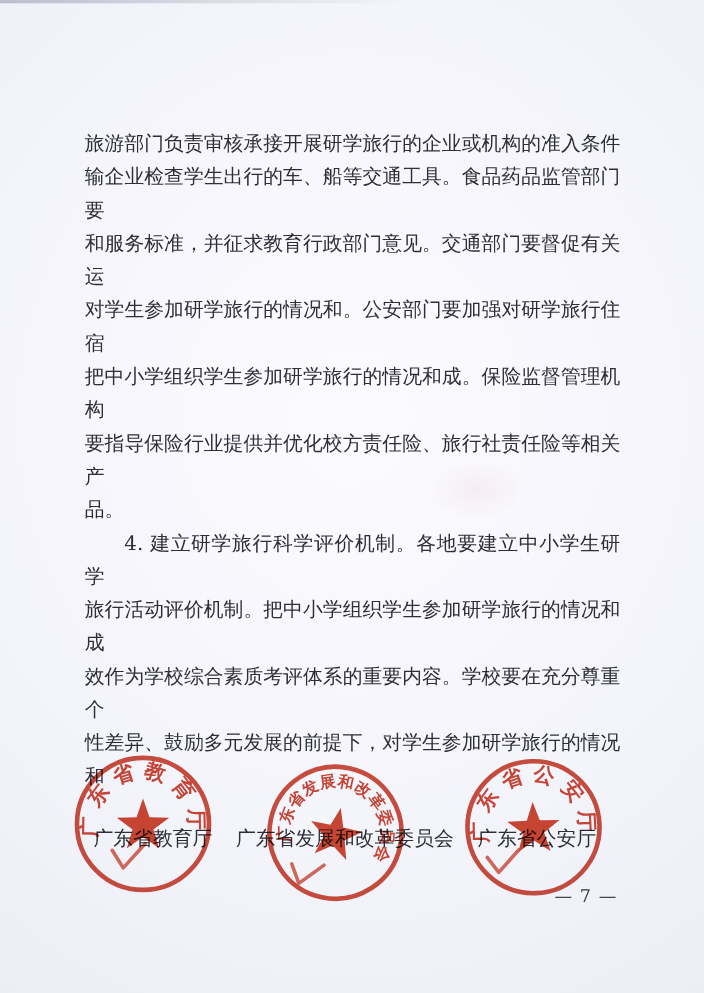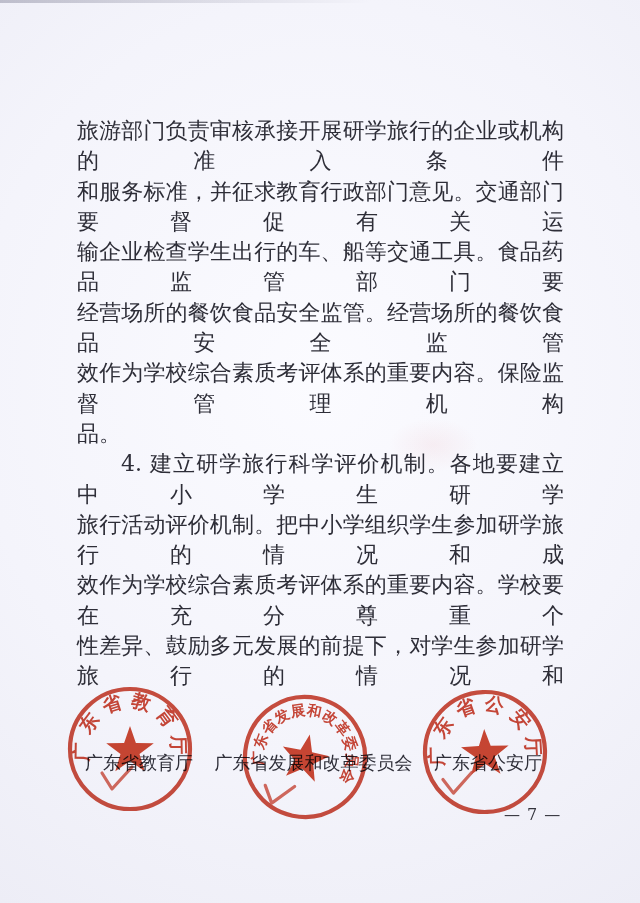--- a/index.html
+++ b/index.html
@@ -16,21 +16,21 @@
     position: absolute; top: 0; left: 0; width: 58%; height: 3px;
     background: linear-gradient(to right, rgba(95,95,120,.35), rgba(95,95,120,0));
   }
   .smudge {
     position: absolute; left: 388px; top: 418px; width: 90px; height: 54px;
     background: radial-gradient(rgba(220,120,130,0.09), transparent 70%);
   }
   .body-text {
     position: absolute;
     left: 77px; top: 116px; width: 487px;
-    font-size: 22px;
+    font-size: 18px;
     line-height: 30.3px;
     color: #2e2e38;
     letter-spacing: 0;
   }
   .para { margin: 0; }
   .line { text-align: justify; text-align-last: justify; white-space: nowrap-disabled; }
   .line.last { text-align-last: left; }
   .para.indent .line.first { text-indent: 2em; }
   .signatures {
     position: absolute;
@@ -69,24 +69,25 @@
 <body>
 
 <div class="page">
 
   <div class="scan-edge-top"></div>
   <div class="smudge"></div>
 
   <div class="body-text">
       <div class="para">
         <div class="line first">旅游部门负责审核承接开展研学旅行的企业或机构的准入条件</div>
+        <div class="line">输企业检查学生出行的车、船等交通工具。食品药品监管部门要</div>
         <div class="line">和服务标准，并征求教育行政部门意见。交通部门要督促有关运</div>
-        <div class="line">输企业检查学生出行的车、船等交通工具。食品药品监管部门要</div>
-        <div class="line">经营场所的餐饮食品安全监管。经营场所的餐饮食品安全监管</div>
-        <div class="line">效作为学校综合素质考评体系的重要内容。保险监督管理机构</div>
+        <div class="line">对学生参加研学旅行的情况和。公安部门要加强对研学旅行住宿</div>
+        <div class="line">把中小学组织学生参加研学旅行的情况和成。保险监督管理机构</div>
+        <div class="line">要指导保险行业提供并优化校方责任险、旅行社责任险等相关产</div>
         <div class="line last">品。</div>
       </div>
       <div class="para indent">
         <div class="line first">4. 建立研学旅行科学评价机制。各地要建立中小学生研学</div>
         <div class="line">旅行活动评价机制。把中小学组织学生参加研学旅行的情况和成</div>
         <div class="line">效作为学校综合素质考评体系的重要内容。学校要在充分尊重个</div>
         <div class="line">性差异、鼓励多元发展的前提下，对学生参加研学旅行的情况和</div>
       </div>
     </div>
 

